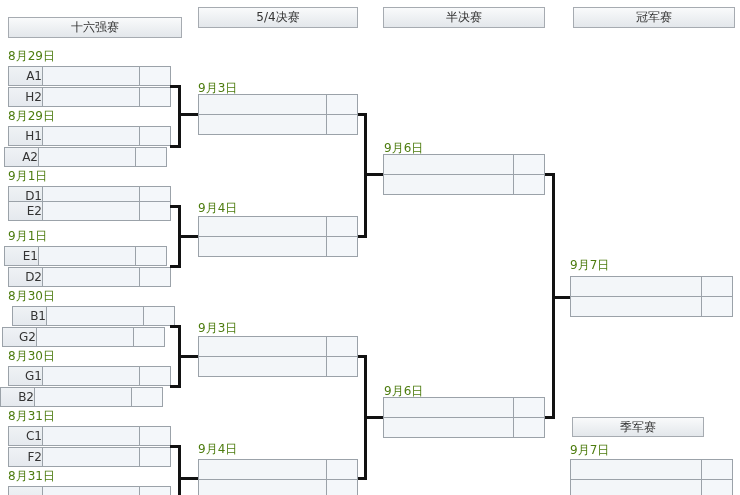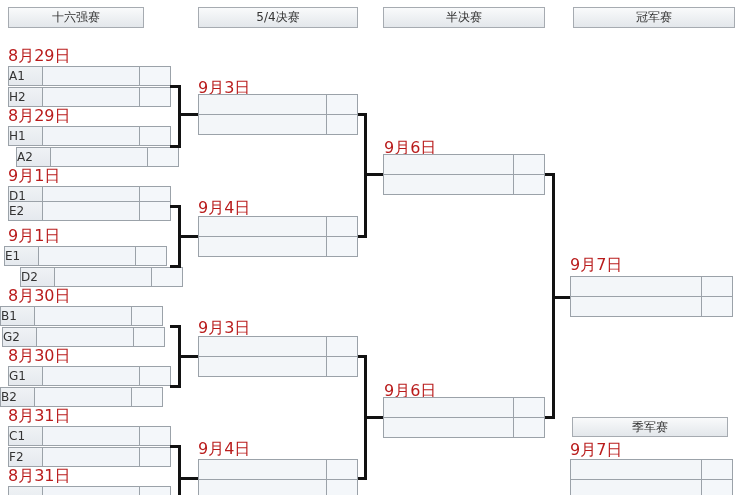--- a/index.html
+++ b/index.html
@@ -11,73 +11,73 @@
   
   .hdr{
     position:absolute;box-sizing:border-box;height:21px;
     border:1px solid #a6abb1;
     background:linear-gradient(#f9fafb,#e3e7eb);
     text-align:center;font-size:12px;line-height:19px;color:#333333;
   }
   
   .date{
     position:absolute;height:14px;line-height:14px;
-    font-size:16px;color:#b91c1c;white-space:nowrap;
+    font-size:12px;color:#4d7c0f;white-space:nowrap;
   }
   
   .m-row{
     position:absolute;box-sizing:border-box;width:163px;height:20px;
     border:1px solid #9ba2a9;background:#f2f5f9;display:flex;
   }
   .seed{
     width:34px;box-sizing:border-box;border-right:1px solid #9ba2a9;
     background:linear-gradient(#eff2f5,#e5e9ee);
-    text-align:left;font-size:12px;line-height:18px;color:#333333;
+    text-align:right;font-size:12px;line-height:18px;color:#333333;
   }
   .fill{flex:1;}
   .score{width:31px;box-sizing:border-box;border-left:1px solid #9ba2a9;background:#f4f7fa;}
   
   .qbox{
     position:absolute;box-sizing:border-box;height:41px;
     border:1px solid #9ba2a9;background:#f3f6f9;
     display:flex;flex-direction:column;
   }
   .qrow{flex:1;display:flex;}
   .qrow + .qrow{border-top:1px solid #9ba2a9;}
   
   .ln{position:absolute;background:#121212;}
 </style>
 </head>
 <body>
 
-<div class="hdr" style="left:8px;top:7px;width:136px">十六强赛</div>
+<div class="hdr" style="left:8px;top:17px;width:174px">十六强赛</div>
 <div class="hdr" style="left:198px;top:7px;width:160px">5/4决赛</div>
 <div class="hdr" style="left:383px;top:7px;width:162px">半决赛</div>
 <div class="hdr" style="left:573px;top:7px;width:162px">冠军赛</div>
-<div class="hdr" style="left:572px;top:417px;width:156px;height:20px;line-height:18px">季军赛</div>
+<div class="hdr" style="left:572px;top:417px;width:132px;height:20px;line-height:18px">季军赛</div>
 
 <div class="date" style="left:8px;top:49px">8月29日</div>
 <div class="m-row" style="left:8px;top:66px">
   <div class="seed">A1</div>
   <div class="fill"></div>
   <div class="score"></div>
 </div>
 <div class="m-row" style="left:8px;top:87px">
   <div class="seed">H2</div>
   <div class="fill"></div>
   <div class="score"></div>
 </div>
 
 <div class="date" style="left:8px;top:109px">8月29日</div>
 <div class="m-row" style="left:8px;top:126px">
   <div class="seed">H1</div>
   <div class="fill"></div>
   <div class="score"></div>
 </div>
-<div class="m-row" style="left:16px;top:147px">
+<div class="m-row" style="left:4px;top:147px">
   <div class="seed">A2</div>
   <div class="fill"></div>
   <div class="score"></div>
 </div>
 
 <div class="date" style="left:8px;top:169px">9月1日</div>
 <div class="m-row" style="left:8px;top:186px">
   <div class="seed">D1</div>
   <div class="fill"></div>
   <div class="score"></div>
@@ -87,28 +87,28 @@
   <div class="fill"></div>
   <div class="score"></div>
 </div>
 
 <div class="date" style="left:8px;top:229px">9月1日</div>
 <div class="m-row" style="left:4px;top:246px">
   <div class="seed">E1</div>
   <div class="fill"></div>
   <div class="score"></div>
 </div>
-<div class="m-row" style="left:20px;top:267px">
+<div class="m-row" style="left:8px;top:267px">
   <div class="seed">D2</div>
   <div class="fill"></div>
   <div class="score"></div>
 </div>
 
 <div class="date" style="left:8px;top:289px">8月30日</div>
-<div class="m-row" style="left:0;top:306px">
+<div class="m-row" style="left:12px;top:306px">
   <div class="seed">B1</div>
   <div class="fill"></div>
   <div class="score"></div>
 </div>
 <div class="m-row" style="left:2px;top:327px">
   <div class="seed">G2</div>
   <div class="fill"></div>
   <div class="score"></div>
 </div>
 

